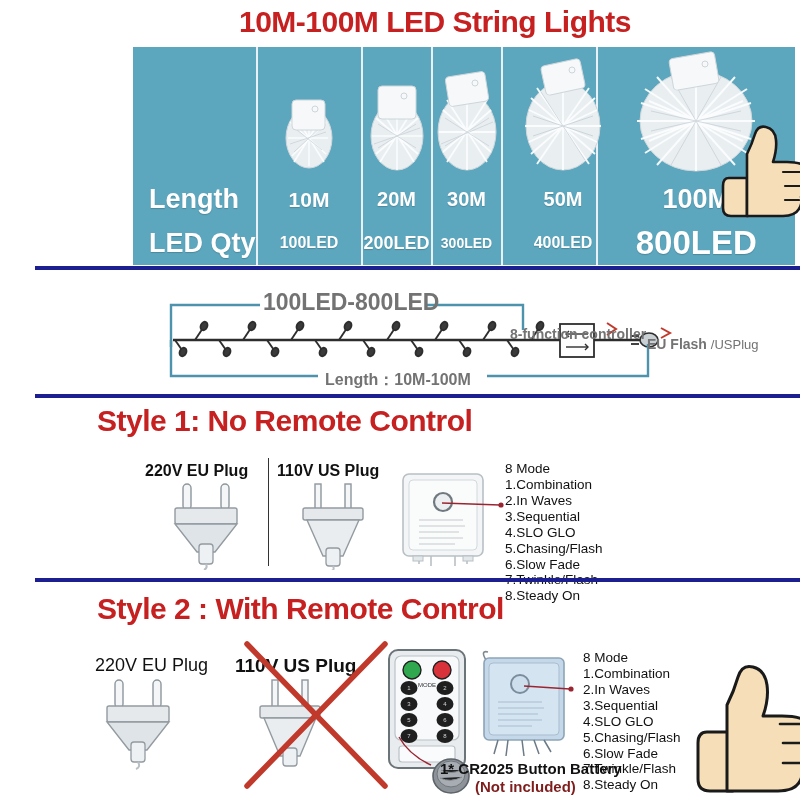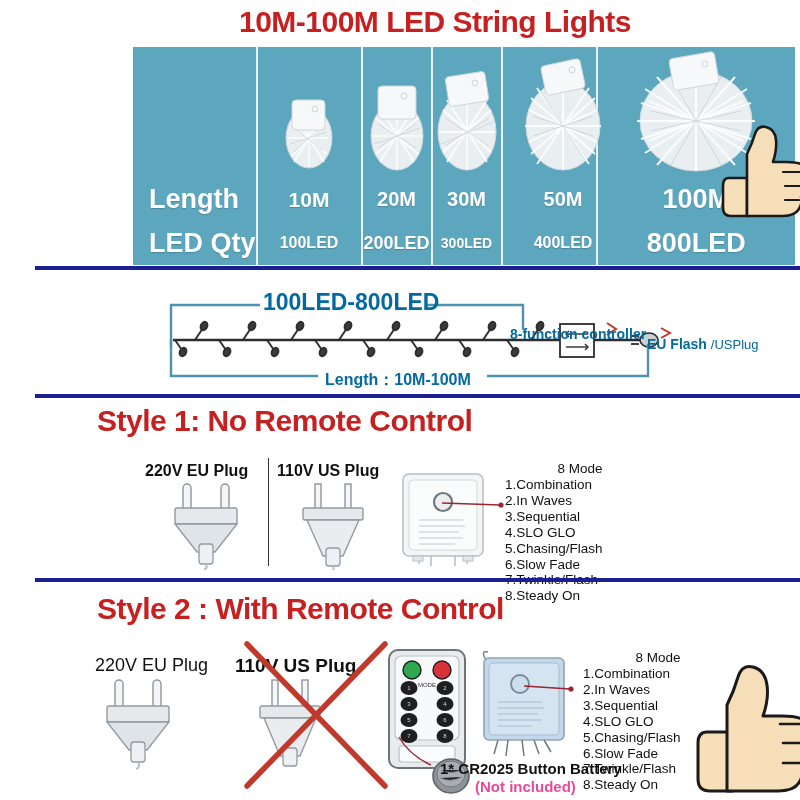--- a/index.html
+++ b/index.html
@@ -54,52 +54,52 @@
   .hdr-col .c-len, .hdr-col .c-qty { justify-content: flex-start; padding-left: 16px; }
   .col-a { flex: 0 0 105px; }
   .col-b { flex: 0 0 70px; }
   .col-c { flex: 0 0 70px; }
   .col-d { flex: 0 0 95px; padding-left: 28px; }
   .col-e { flex: 1 1 auto; }
   .col-a .c-len { font-size: 21px; } .col-a .c-qty { font-size: 16px; }
   .col-b .c-len { font-size: 20px; } .col-b .c-qty { font-size: 18px; }
   .col-c .c-len { font-size: 20px; } .col-c .c-qty { font-size: 14px; }
   .col-d .c-len { font-size: 20px; } .col-d .c-qty { font-size: 16px; }
-  .col-e .c-len { font-size: 27px; } .col-e .c-qty { font-size: 27px; }
+  .col-e .c-len { font-size: 27px; } .col-e .c-qty { font-size: 33px; }
 
   
   .bundle { position: absolute; left: 50%; transform: translateX(-50%); bottom: 2px; }
 
   
   #sec2 { position: absolute; left: 0; top: 272px; width: 800px; height: 122px; background: #fff; }
   .diag-label {
-    position: absolute; color: #0369a1; font-weight: 700; white-space: nowrap;
+    position: absolute; color: #737373; font-weight: 700; white-space: nowrap;
   }
   #lbl-ledrange { left: 228px; top: 289px; font-size: 23px; font-weight: 700; }
   #lbl-controller { left: 475px; top: 326px; font-size: 14px; }
   #lbl-euplug { left: 612px; top: 336px; font-size: 14px; }
   #lbl-usplug { font-weight: 400; font-size: 13px; }
   #lbl-length { left: 290px; top: 370px; font-size: 16px; }
 
   
   #style1-title { left: 62px; top: 404px; font-size: 30px; }
   #s1-eu-label { position: absolute; left: 110px; top: 462px; font-size: 16px; font-weight: 700; color: #111; white-space: nowrap; }
   #s1-us-label { position: absolute; left: 242px; top: 462px; font-size: 16px; font-weight: 700; color: #111; white-space: nowrap; }
   .vsep { position: absolute; background: #333; width: 1px; }
 
   .modelist { position: absolute; white-space: nowrap; color: #111; }
-  .modelist .mode-head { text-align: right; }
+  .modelist .mode-head { text-align: left; }
   .modelist div { line-height: 1.18; }
 
   
   #style2-title { left: 62px; top: 592px; font-size: 30px; }
   #s2-eu-label { position: absolute; left: 60px; top: 655px; font-size: 18px; color: #111; white-space: nowrap; }
   #s2-us-label { position: absolute; left: 200px; top: 655px; font-size: 19px; font-weight: 700; color: #111; white-space: nowrap; }
   #battery-label { position: absolute; left: 405px; top: 760px; font-size: 15px; font-weight: 700; color: #111; white-space: nowrap; }
-  #battery-note { position: absolute; left: 440px; top: 778px; font-size: 15px; font-weight: 700; color: #ec4899; white-space: nowrap; }
+  #battery-note { position: absolute; left: 440px; top: 778px; font-size: 15px; font-weight: 700; color: #7f1d1d; white-space: nowrap; }
 
   .svgabs { position: absolute; }
 </style>
 </head>
 <body>
 
 <div class="page">
 
   <div class="red-title" id="main-title">10M-100M LED String Lights</div>
 

